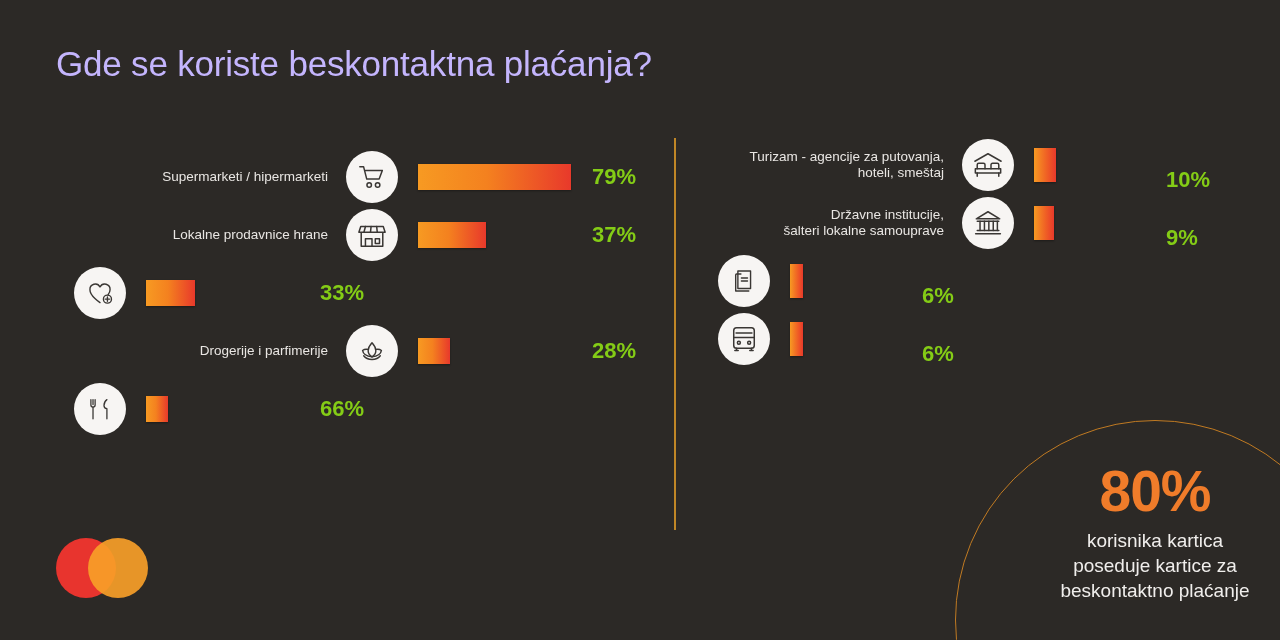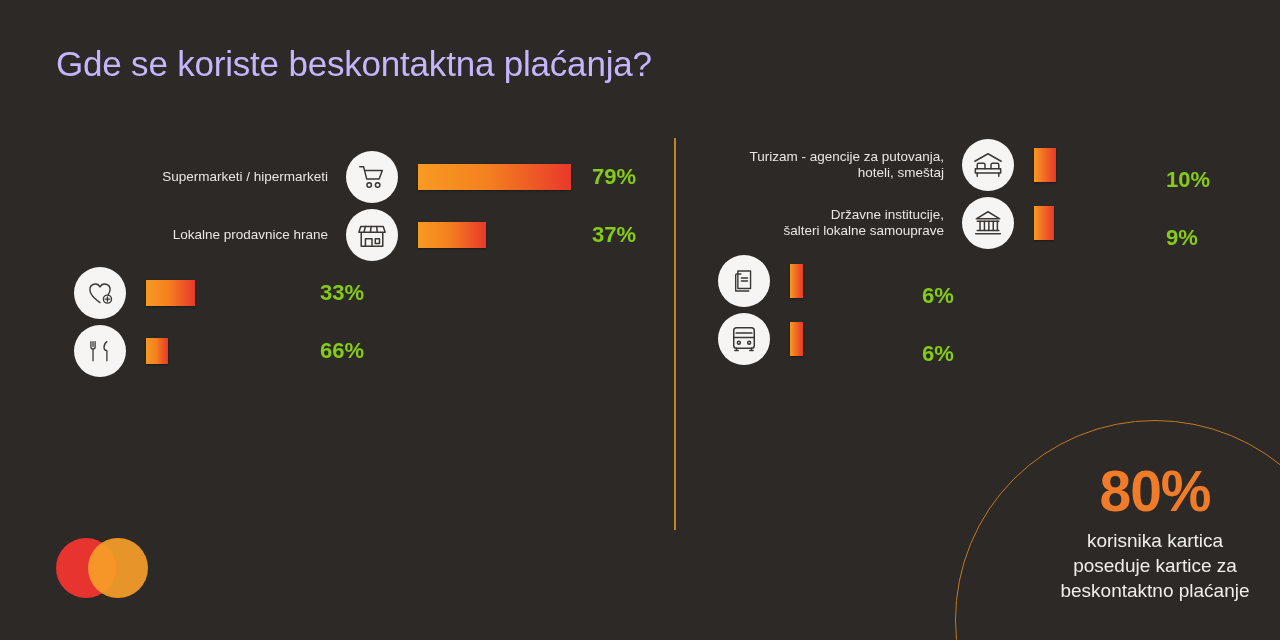--- a/index.html
+++ b/index.html
@@ -224,20 +224,37 @@
               <path d="M24.5 20.6v4.8M22.1 23h4.8"></path>
             </g>
           </svg>
         </div>
         <div class="bar-wrap">
           <div class="bar" style="width: 49px;"></div>
         </div>
         <div class="bar-value">33%</div>
       </div>
       <div class="row">
+        <div class="row-label">Drogerije i parfimerije</div>
+        <div class="icon-puck">
+          <svg width="28" height="28" viewBox="0 0 32 32">
+            <g fill="none" stroke="#3a3734" stroke-width="1.6" stroke-linecap="round" stroke-linejoin="round">
+      <path d="M16 6.5c3 3.2 4.4 6.5 4.4 9.3 0 3-1.9 5.4-4.4 6.8-2.5-1.4-4.4-3.8-4.4-6.8 0-2.8 1.4-6.1 4.4-9.3z"></path>
+      <path d="M11.6 14.2c-2.6-.6-4.9 0-6.4 1.2.6 3.6 4.3 6.8 10.8 7.2"></path>
+      <path d="M20.4 14.2c2.6-.6 4.9 0 6.4 1.2-.6 3.6-4.3 6.8-10.8 7.2"></path>
+      <path d="M6.5 21.4c2 2.8 5.4 4.3 9.5 4.3s7.5-1.5 9.5-4.3"></path>
+            </g>
+          </svg>
+        </div>
+        <div class="bar-wrap">
+          <div class="bar" style="width: 32px;"></div>
+        </div>
+        <div class="bar-value">28%</div>
+      </div>
+      <div class="row">
         <div class="icon-puck">
           <svg width="26" height="28" viewBox="0 0 32 32">
             <g fill="none" stroke="#3a3734" stroke-width="1.6" stroke-linecap="round" stroke-linejoin="round">
       <path d="M10 4.5v6.5a2.6 2.6 0 01-2.6 2.6A2.6 2.6 0 014.8 11V4.5"></path>
       <path d="M7.4 13.6V28"></path>
               <path d="M7.4 4.5v6"></path>
       <path d="M24.5 4.5c-2.4 1.6-3.6 4.2-3.6 7.2 0 2.4 1.2 3.8 3.6 4V28"></path>
             </g>
           </svg>
         </div>

